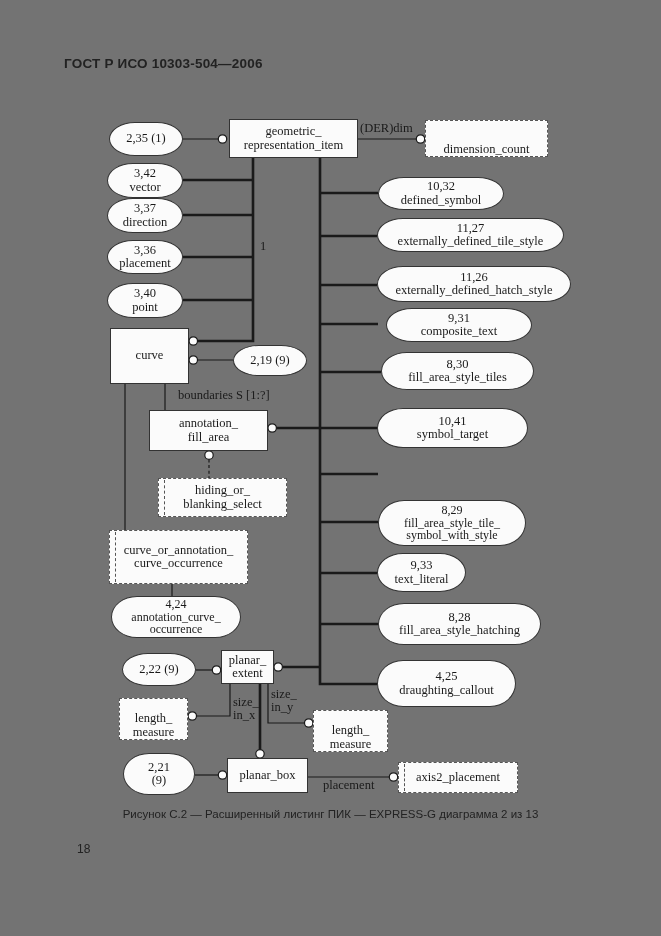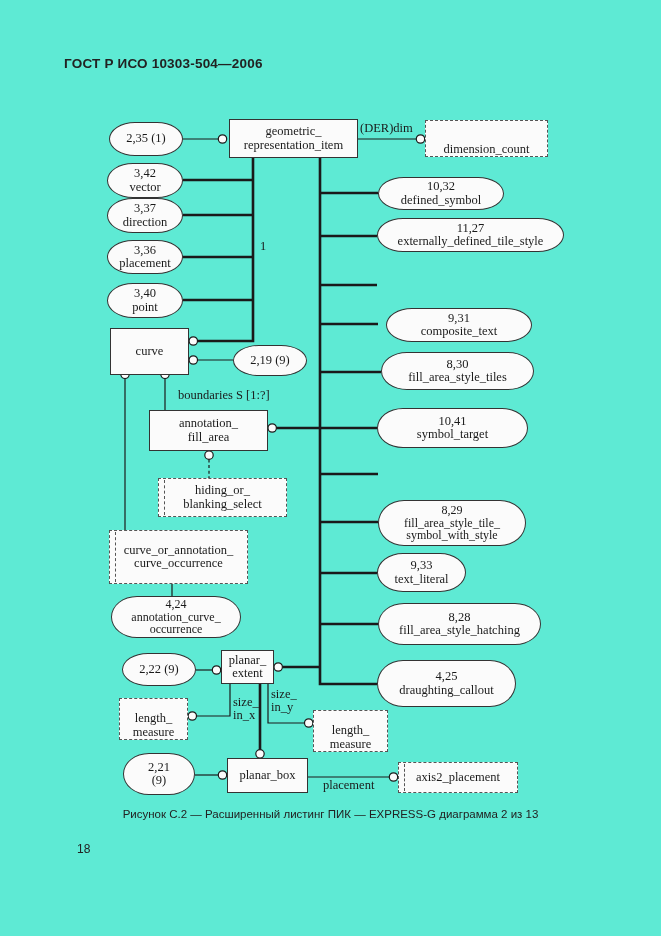--- a/index.html
+++ b/index.html
@@ -1,17 +1,17 @@
 <!DOCTYPE html>
 <html><head>
 <meta charset="utf-8">
 <style>
   html,body{margin:0;padding:0;background:#e8e8e8;}
   .page{
-    position:relative;width:661px;height:936px;background:#5eead4;
+    position:relative;width:661px;height:936px;background:#737373;
     overflow:hidden;font-family:"Liberation Serif",serif;color:#1a1a1a;
   }
   .hdr{
     position:absolute;left:64px;top:56px;
     font:bold 13.5px "Liberation Sans",sans-serif;color:#222;letter-spacing:.2px;
   }
   .pgnum{
     position:absolute;left:77px;top:842px;
     font:12px "Liberation Sans",sans-serif;color:#222;
   }
@@ -100,21 +100,21 @@
     <circle class="cn" cx="308.7" cy="723" r="4.2"></circle>
     <circle class="cn" cx="260" cy="753.8" r="4.2"></circle>
     <circle class="cn" cx="222.5" cy="775" r="4.2"></circle>
     <circle class="cn" cx="393.5" cy="777" r="4.2"></circle>
   </svg>
 
   <div class="node entity" style="left:229px;top:119px;width:129px;height:39px">
     <span>geometric_</span>
     <span>representation_item</span>
   </div>
-  <div class="node entity" style="left:110px;top:328px;width:79px;height:47px">
+  <div class="node entity" style="left:110px;top:328px;width:79px;height:56px">
     <span>curve</span>
   </div>
   <div class="node entity" style="left:149px;top:410px;width:119px;height:41px">
     <span>annotation_</span>
     <span>fill_area</span>
   </div>
   <div class="node entity" style="left:221px;top:650px;width:53px;height:34px">
     <span>planar_</span>
     <span>extent</span>
   </div>
@@ -157,20 +157,24 @@
     <span>(9)</span>
   </div>
 
   <div class="node oval" style="left:378px;top:177px;width:126px;height:33px">
     <span>10,32</span>
     <span>defined_symbol</span>
   </div>
   <div class="node oval" style="left:377px;top:218px;width:187px;height:34px">
     <span>11,27</span>
     <span>externally_defined_tile_style</span>
+  </div>
+  <div class="node oval" style="left:377px;top:266px;width:194px;height:36px">
+    <span>11,26</span>
+    <span>externally_defined_hatch_style</span>
   </div>
   <div class="node oval" style="left:386px;top:308px;width:146px;height:34px">
     <span>9,31</span>
     <span>composite_text</span>
   </div>
   <div class="node oval" style="left:381px;top:352px;width:153px;height:38px">
     <span>8,30</span>
     <span>fill_area_style_tiles</span>
   </div>
   <div class="node oval" style="left:377px;top:408px;width:151px;height:40px">

